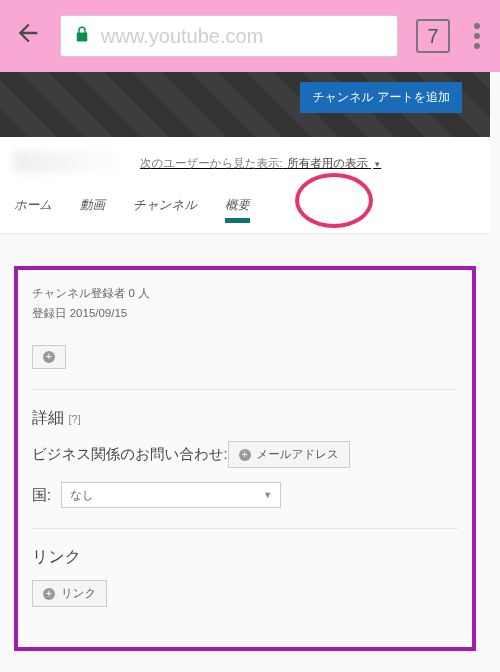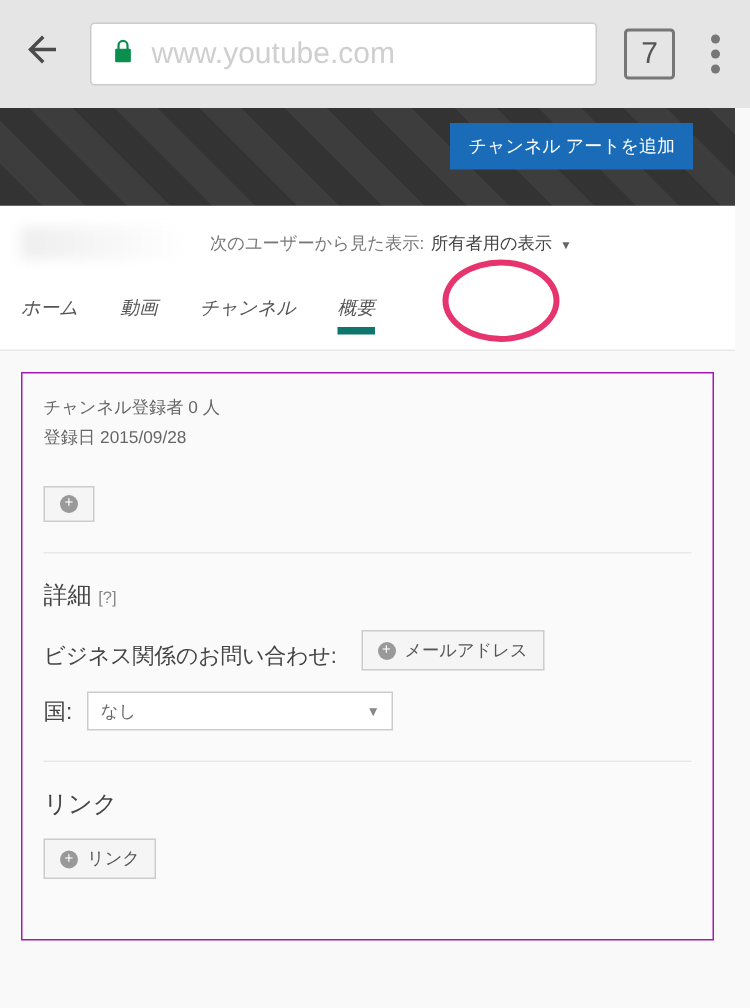--- a/index.html
+++ b/index.html
@@ -1,60 +1,60 @@
 <!DOCTYPE html>
 <html><head>
   <meta charset="utf-8">
   <style>
     * { box-sizing: border-box; margin: 0; padding: 0; }
     body { font-family: Arial, "Hiragino Kaku Gothic ProN", "Meiryo", sans-serif; background: #f9f9f9; width: 500px; height: 672px; overflow: hidden; }
     
     
-    .browser-bar { height: 72px; background: #e5e5e5; display: flex; align-items: center; padding: 8px 14px; gap: 18px; }
+    .browser-bar { height: 72px; background: #f9a8d4; display: flex; align-items: center; padding: 8px 14px; gap: 18px; }
     .back-arrow { font-size: 32px; color: #4a4a4a; cursor: pointer; }
     .url-bar { flex: 1; height: 42px; border: 1px solid #ccc; border-radius: 3px; display: flex; align-items: center; padding: 0 12px; gap: 10px; background: #fff; }
     .lock-icon svg { width: 18px; height: 22px; fill: #0a8f4f; }
     .url-text { font-size: 20px; color: #cfcfcf; letter-spacing: 0px; }
     .tab-count { width: 34px; height: 34px; border: 2.5px solid #777; border-radius: 3px; display: flex; align-items: center; justify-content: center; font-size: 20px; color: #555; }
     .menu-dots { display: flex; flex-direction: column; gap: 4px; padding: 6px; cursor: pointer; }
     .menu-dots span { width: 6px; height: 6px; background: #777; border-radius: 50%; }
     
     
     .channel-banner { height: 65px; background: #3a3a3a; background-image: repeating-linear-gradient(45deg, #333 0px, #333 20px, #3d3d3d 20px, #3d3d3d 40px); position: relative; margin: 0 10px 0 0; }
     .add-art-btn { position: absolute; top: 10px; right: 28px; background: #1a6cb8; color: #fff; font-size: 12px; padding: 7px 12px; }
     
     
-    .channel-header { background: #fff; padding: 14px 14px 10px; margin-right: 10px; }
+    .channel-header { background: #fff; padding: 14px 14px 10px; margin-right: 10px; text-decoration: underline; }
     .ch-row1 { display: flex; gap: 16px; align-items: center; flex-wrap: wrap; }
     .ch-name { width: 110px; height: 22px; background: linear-gradient(90deg, #eee, #fff); filter: blur(4px); }
     .view-as-label { font-size: 11.5px; color: #777; }
     .view-as-value { font-size: 11.5px; color: #444; }
     .view-as-caret { font-size: 8px; color: #666; margin-left: 2px; }
     
     
     .tabs-wrap { position: relative; }
     .tabs { display: flex; gap: 28px; padding: 14px 14px 10px; background: #fff; margin-right: 10px; border-bottom: 1px solid #e8e8e8; font-style: italic; }
     .tab { font-size: 12.5px; color: #555; cursor: pointer; padding-bottom: 4px; }
     .tab.active { border-bottom: 5px solid #0f766e; }
     .circle-annotation { position: absolute; top: -10px; left: 295px; width: 78px; height: 55px; border: 4px solid #e6346e; border-radius: 50%; pointer-events: none; }
     
     
     .content { padding: 14px 14px 0; margin-right: 10px; }
-    .content-inner { background: #fafafa; border: 1px solid #a21caf; padding: 14px 14px 20px; }
+    .content-inner { background: #fafafa; border: 4px solid #a21caf; padding: 14px 14px 20px; margin-top: 18px; }
     .stats { font-size: 11.5px; color: #666; line-height: 1.7; margin-bottom: 22px; }
     .section-title { font-size: 16px; color: #444; margin-bottom: 12px; }
     .add-btn { display: inline-flex; align-items: center; gap: 6px; background: #f5f5f5; border: 1px solid #ccc; padding: 5px 10px; font-size: 11.5px; color: #555; cursor: pointer; }
     .plus-circle { width: 12px; height: 12px; background: #999; border-radius: 50%; display: inline-flex; align-items: center; justify-content: center; color: #fff; font-size: 10px; line-height: 1; }
     .sec { margin-bottom: 20px; }
     .help-q { font-size: 11px; color: #888; }
-    .biz-row { display: flex; align-items: flex-end; gap: 16px; }
+    .biz-row { display: flex; align-items: center; }
     .biz-label { font-size: 14.5px; color: #444; }
     .country-row { display: flex; align-items: center; gap: 10px; margin-top: 14px; }
     .country-label { font-size: 15px; color: #444; }
-    .country-select { width: 204px; height: 26px; border: 1px solid #ccc; background: #fff; font-size: 11.5px; color: #666; padding: 0 8px; display: flex; align-items: center; justify-content: space-between; cursor: pointer; }
+    .country-select { width: 220px; height: 26px; border: 1px solid #ccc; background: #fff; font-size: 11.5px; color: #666; padding: 0 8px; display: flex; align-items: center; justify-content: space-between; cursor: pointer; }
     .select-caret { font-size: 9px; color: #888; }
     .divider { height: 1px; background: #e8e8e8; margin: 18px 0; }
   </style>
 </head>
 <body>
 
 <div class="browser-bar">
   <div class="back-arrow">
     <svg width="28" height="28" viewBox="0 0 24 24">
         <path d="M20 11H7.8l5.6-5.6L12 4l-8 8 8 8 1.4-1.4L7.8 13H20z" fill="#4a4a4a"></path>
@@ -102,21 +102,21 @@
     <div class="tab">チャンネル</div>
     <div class="tab active">概要</div>
   </div>
   <div class="circle-annotation"></div>
 </div>
 
 <div class="content">
   <div class="content-inner">
     <div class="stats">
       <div>チャンネル登録者 0 人</div>
-      <div>登録日 2015/09/28</div>
+      <div>登録日 2015/09/15</div>
     </div>
 
     <div class="sec">
       <div class="add-btn">
         <span class="plus-circle">+</span>
       </div>
     </div>
 
     <div class="divider"></div>
 

